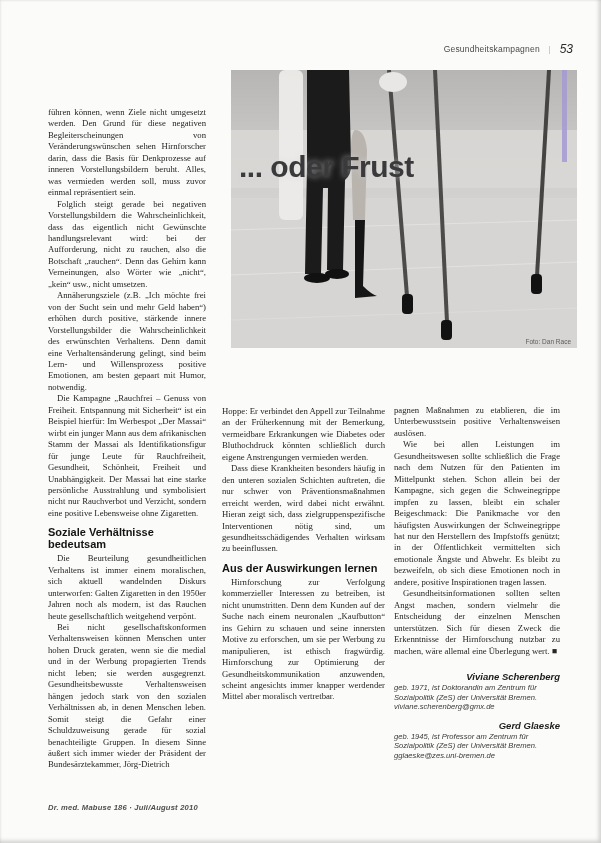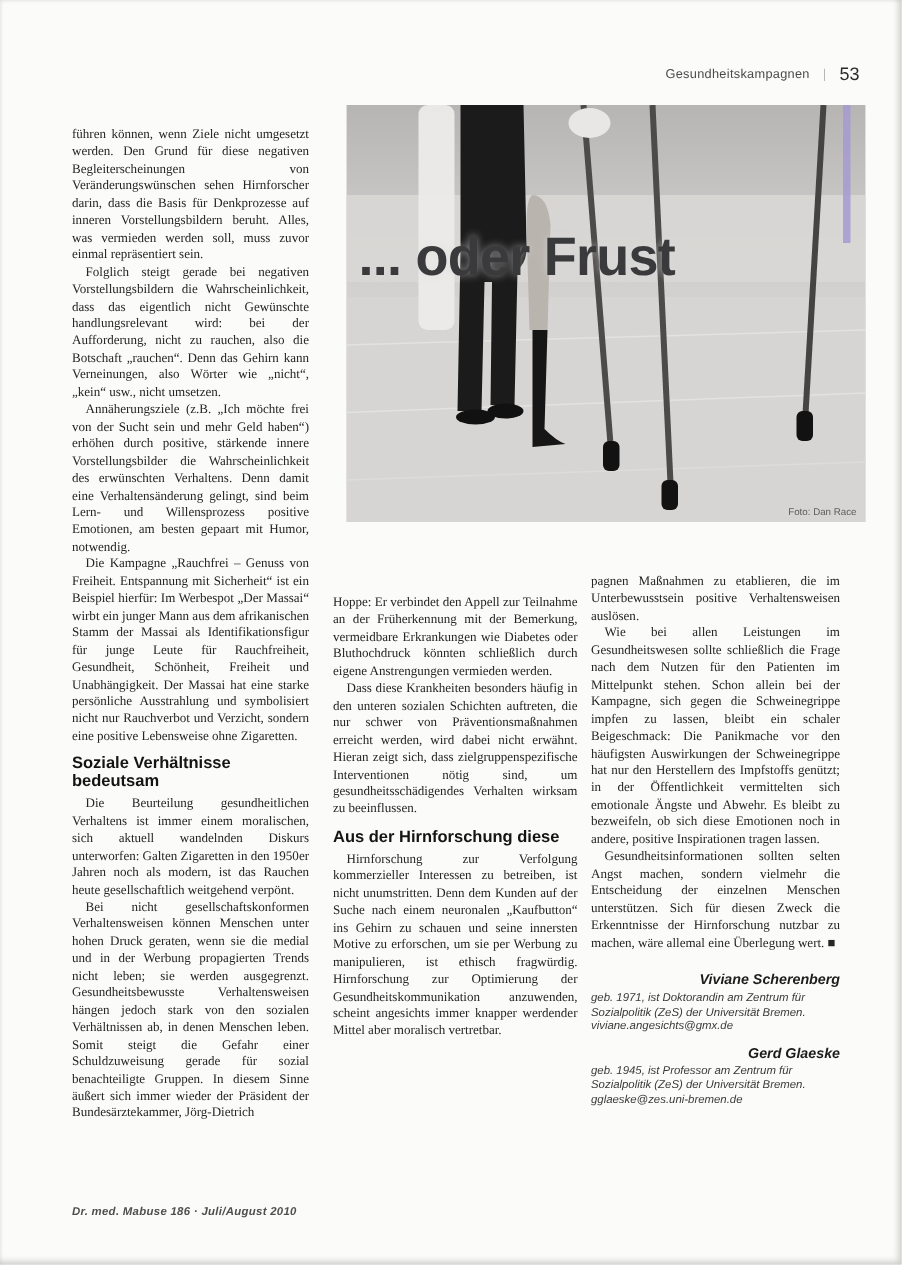--- a/index.html
+++ b/index.html
@@ -6,40 +6,40 @@
   .page{
     position:relative;width:601px;height:843px;margin:0 auto;
     background:#fbfbf9;overflow:hidden;
     font-family:"Liberation Serif", serif;color:#222;
     box-shadow:inset -2px -2px 4px rgba(0,0,0,.18), inset 1px 1px 2px rgba(0,0,0,.05);
   }
   
   .header{position:absolute;top:42px;right:28px;display:flex;align-items:center;gap:9px;text-align:center;}
   .header .section{font-family:"Liberation Sans",sans-serif;font-size:8.5px;color:#4a4a4a;letter-spacing:.2px;}
   .header .divider{color:#999;font-size:9px;line-height:9px;}
-  .header .pagenum{font-family:"Liberation Sans",sans-serif;font-size:12px;color:#2b2b2b;}
+  .header .pagenum{font-family:"Liberation Sans",sans-serif;font-size:12px;color:#2b2b2b;font-style:italic;}
   
   .photo{position:absolute;left:231px;top:70px;width:346px;height:278px;overflow:hidden;background:#cfcecd;}
   .photo svg{display:block;}
   .photo-title{
     position:absolute;left:8px;top:80px;
     font-family:"Liberation Sans",sans-serif;font-weight:bold;
-    font-size:36px;color:#3a3a3c;letter-spacing:-0.5px;
+    font-size:30px;color:#3a3a3c;letter-spacing:-0.5px;
     text-shadow:0 0 6px rgba(220,220,220,.6);
   }
   .photo-caption{
     position:absolute;right:6px;bottom:3px;
     font-family:"Liberation Sans",sans-serif;font-size:6.5px;color:#5d5d5c;
   }
   
-  .col{position:absolute;font-size:8.7px;line-height:11.45px;text-align:justify;color:#262626;}
+  .col{position:absolute;font-size:8.7px;line-height:11.45px;text-align:justify;color:#262626;margin-top:23px;}
   .col p{margin:0;}
   .col p.ind{text-indent:9px;}
   .col-left{left:48px;top:84px;width:158px;}
-  .col-mid{left:222px;top:396px;width:163px;}
+  .col-mid{left:222px;top:383px;width:163px;}
   .col-right{left:394px;top:382px;width:166px;}
   .subhead{
     font-family:"Liberation Sans",sans-serif;font-weight:bold;
     font-size:11px;line-height:12px;color:#141414;margin:7px 0 3px 0;text-align:left;
   }
   
   .authors{margin-top:14px;text-align:left;}
   .author{margin-bottom:8px;}
   .author .name{
     font-family:"Liberation Sans",sans-serif;font-weight:bold;font-style:italic;
@@ -116,34 +116,34 @@
     <p class="ind">Annäherungsziele (z.B. „Ich möchte frei von der Sucht sein und mehr Geld haben“) erhöhen durch positive, stärkende innere Vorstellungsbilder die Wahrscheinlichkeit des erwünschten Verhaltens. Denn damit eine Verhaltensänderung gelingt, sind beim Lern- und Willensprozess positive Emotionen, am besten gepaart mit Humor, notwendig.</p>
     <p class="ind">Die Kampagne „Rauchfrei – Genuss von Freiheit. Entspannung mit Sicherheit“ ist ein Beispiel hierfür: Im Werbespot „Der Massai“ wirbt ein junger Mann aus dem afrikanischen Stamm der Massai als Identifikationsfigur für junge Leute für Rauchfreiheit, Gesundheit, Schönheit, Freiheit und Unabhängigkeit. Der Massai hat eine starke persönliche Ausstrahlung und symbolisiert nicht nur Rauchverbot und Verzicht, sondern eine positive Lebensweise ohne Zigaretten.</p>
     <div class="subhead">Soziale Verhältnisse bedeutsam</div>
     <p class="ind">Die Beurteilung gesundheitlichen Verhaltens ist immer einem moralischen, sich aktuell wandelnden Diskurs unterworfen: Galten Zigaretten in den 1950er Jahren noch als modern, ist das Rauchen heute gesellschaftlich weitgehend verpönt.</p>
     <p class="ind">Bei nicht gesellschaftskonformen Verhaltensweisen können Menschen unter hohen Druck geraten, wenn sie die medial und in der Werbung propagierten Trends nicht leben; sie werden ausgegrenzt. Gesundheitsbewusste Verhaltensweisen hängen jedoch stark von den sozialen Verhältnissen ab, in denen Menschen leben. Somit steigt die Gefahr einer Schuldzuweisung gerade für sozial benachteiligte Gruppen. In diesem Sinne äußert sich immer wieder der Präsident der Bundesärztekammer, Jörg-Dietrich</p>
   </div>
 
   <div class="col col-mid">
     <p>Hoppe: Er verbindet den Appell zur Teilnahme an der Früherkennung mit der Bemerkung, vermeidbare Erkrankungen wie Diabetes oder Bluthochdruck könnten schließlich durch eigene Anstrengungen vermieden werden.</p>
     <p class="ind">Dass diese Krankheiten besonders häufig in den unteren sozialen Schichten auftreten, die nur schwer von Präventionsmaßnahmen erreicht werden, wird dabei nicht erwähnt. Hieran zeigt sich, dass zielgruppenspezifische Interventionen nötig sind, um gesundheitsschädigendes Verhalten wirksam zu beeinflussen.</p>
-    <div class="subhead">Aus der Hirnforschung diese</div>
+    <div class="subhead">Aus der Auswirkungen lernen</div>
     <p class="ind">Hirnforschung zur Verfolgung kommerzieller Interessen zu betreiben, ist nicht unumstritten. Denn dem Kunden auf der Suche nach einem neuronalen „Kaufbutton“ ins Gehirn zu schauen und seine innersten Motive zu erforschen, um sie per Werbung zu manipulieren, ist ethisch fragwürdig. Hirnforschung zur Optimierung der Gesundheitskommunikation anzuwenden, scheint angesichts immer knapper werdender Mittel aber moralisch vertretbar.</p>
   </div>
 
   <div class="col col-right">
     <p>pagnen Maßnahmen zu etablieren, die im Unterbewusstsein positive Verhaltensweisen auslösen.</p>
     <p class="ind">Wie bei allen Leistungen im Gesundheitswesen sollte schließlich die Frage nach dem Nutzen für den Patienten im Mittelpunkt stehen. Schon allein bei der Kampagne, sich gegen die Schweinegrippe impfen zu lassen, bleibt ein schaler Beigeschmack: Die Panikmache vor den häufigsten Auswirkungen der Schweinegrippe hat nur den Herstellern des Impfstoffs genützt; in der Öffentlichkeit vermittelten sich emotionale Ängste und Abwehr. Es bleibt zu bezweifeln, ob sich diese Emotionen noch in andere, positive Inspirationen tragen lassen.</p>
     <p class="ind">Gesundheitsinformationen sollten selten Angst machen, sondern vielmehr die Entscheidung der einzelnen Menschen unterstützen. Sich für diesen Zweck die Erkenntnisse der Hirnforschung nutzbar zu machen, wäre allemal eine Überlegung wert. ■</p>
 
     <div class="authors">
       <div class="author">
         <div class="name">Viviane Scherenberg</div>
         <div class="bio">geb. 1971, ist Doktorandin am Zentrum für Sozialpolitik (ZeS) der Universität Bremen.</div>
-        <div class="email">viviane.angesichts@gmx.de</div>
+        <div class="email">viviane.scherenberg@gmx.de</div>
       </div>
       <div class="author">
         <div class="name">Gerd Glaeske</div>
         <div class="bio">geb. 1945, ist Professor am Zentrum für Sozialpolitik (ZeS) der Universität Bremen.</div>
         <div class="email">gglaeske@zes.uni-bremen.de</div>
       </div>
     </div>
   </div>
 
   <div class="footer">Dr. med. Mabuse 186 · Juli/August 2010</div>

